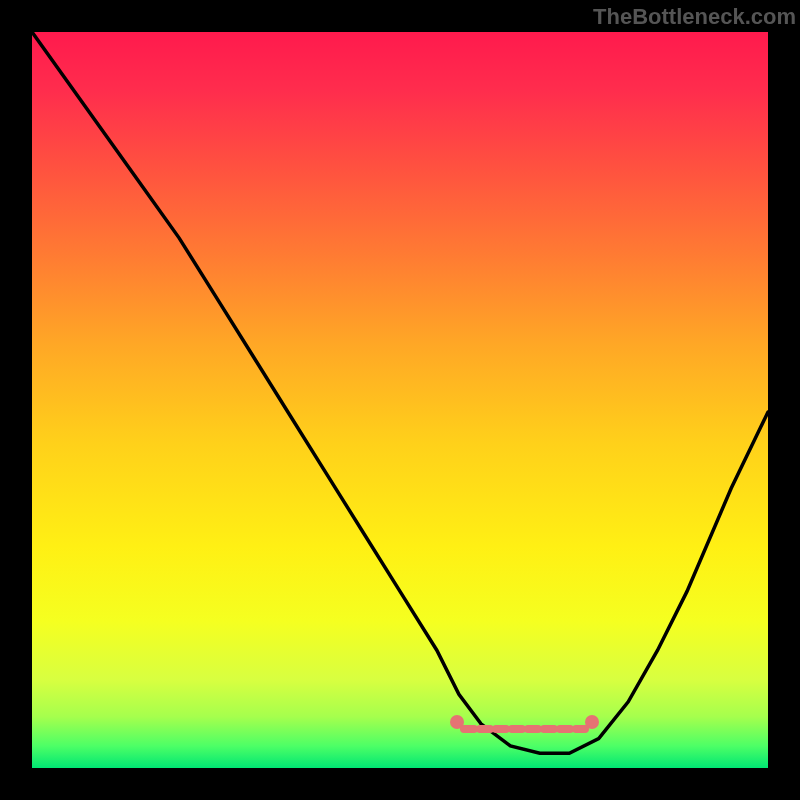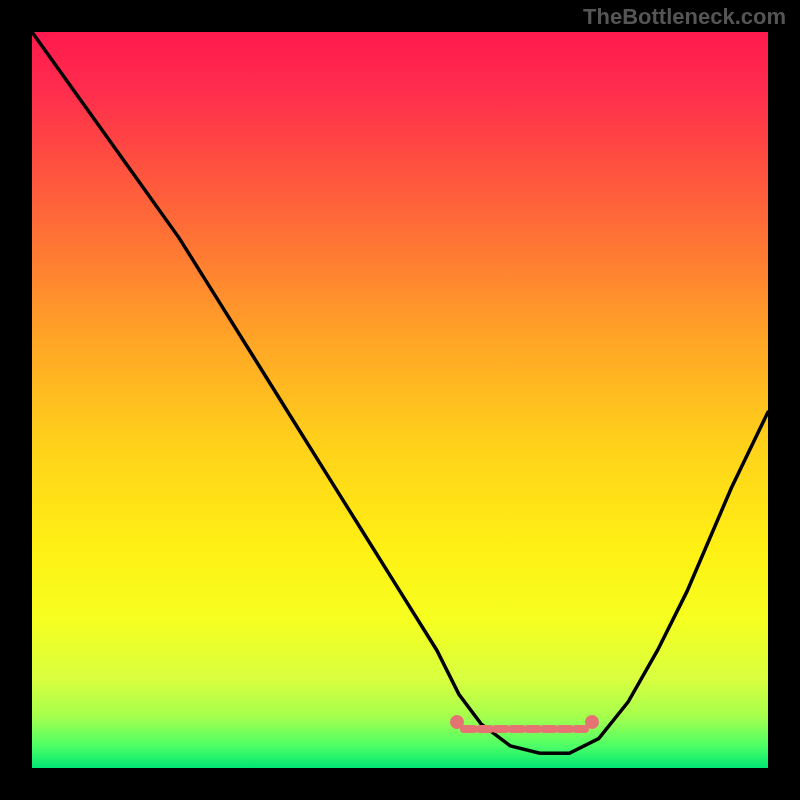--- a/index.html
+++ b/index.html
@@ -6,21 +6,21 @@
   body {
     width: 800px;
     height: 800px;
     background: #000;
     position: relative;
     font-family: Arial, sans-serif;
   }
   .watermark {
     position: absolute;
     top: 4px;
-    right: 14px;
+    right: 4px;
     color: #555;
     font-size: 22px;
     font-weight: bold;
     z-index: 10;
   }
   .plot-area {
     position: absolute;
     left: 32px;
     top: 32px;
     width: 736px;

